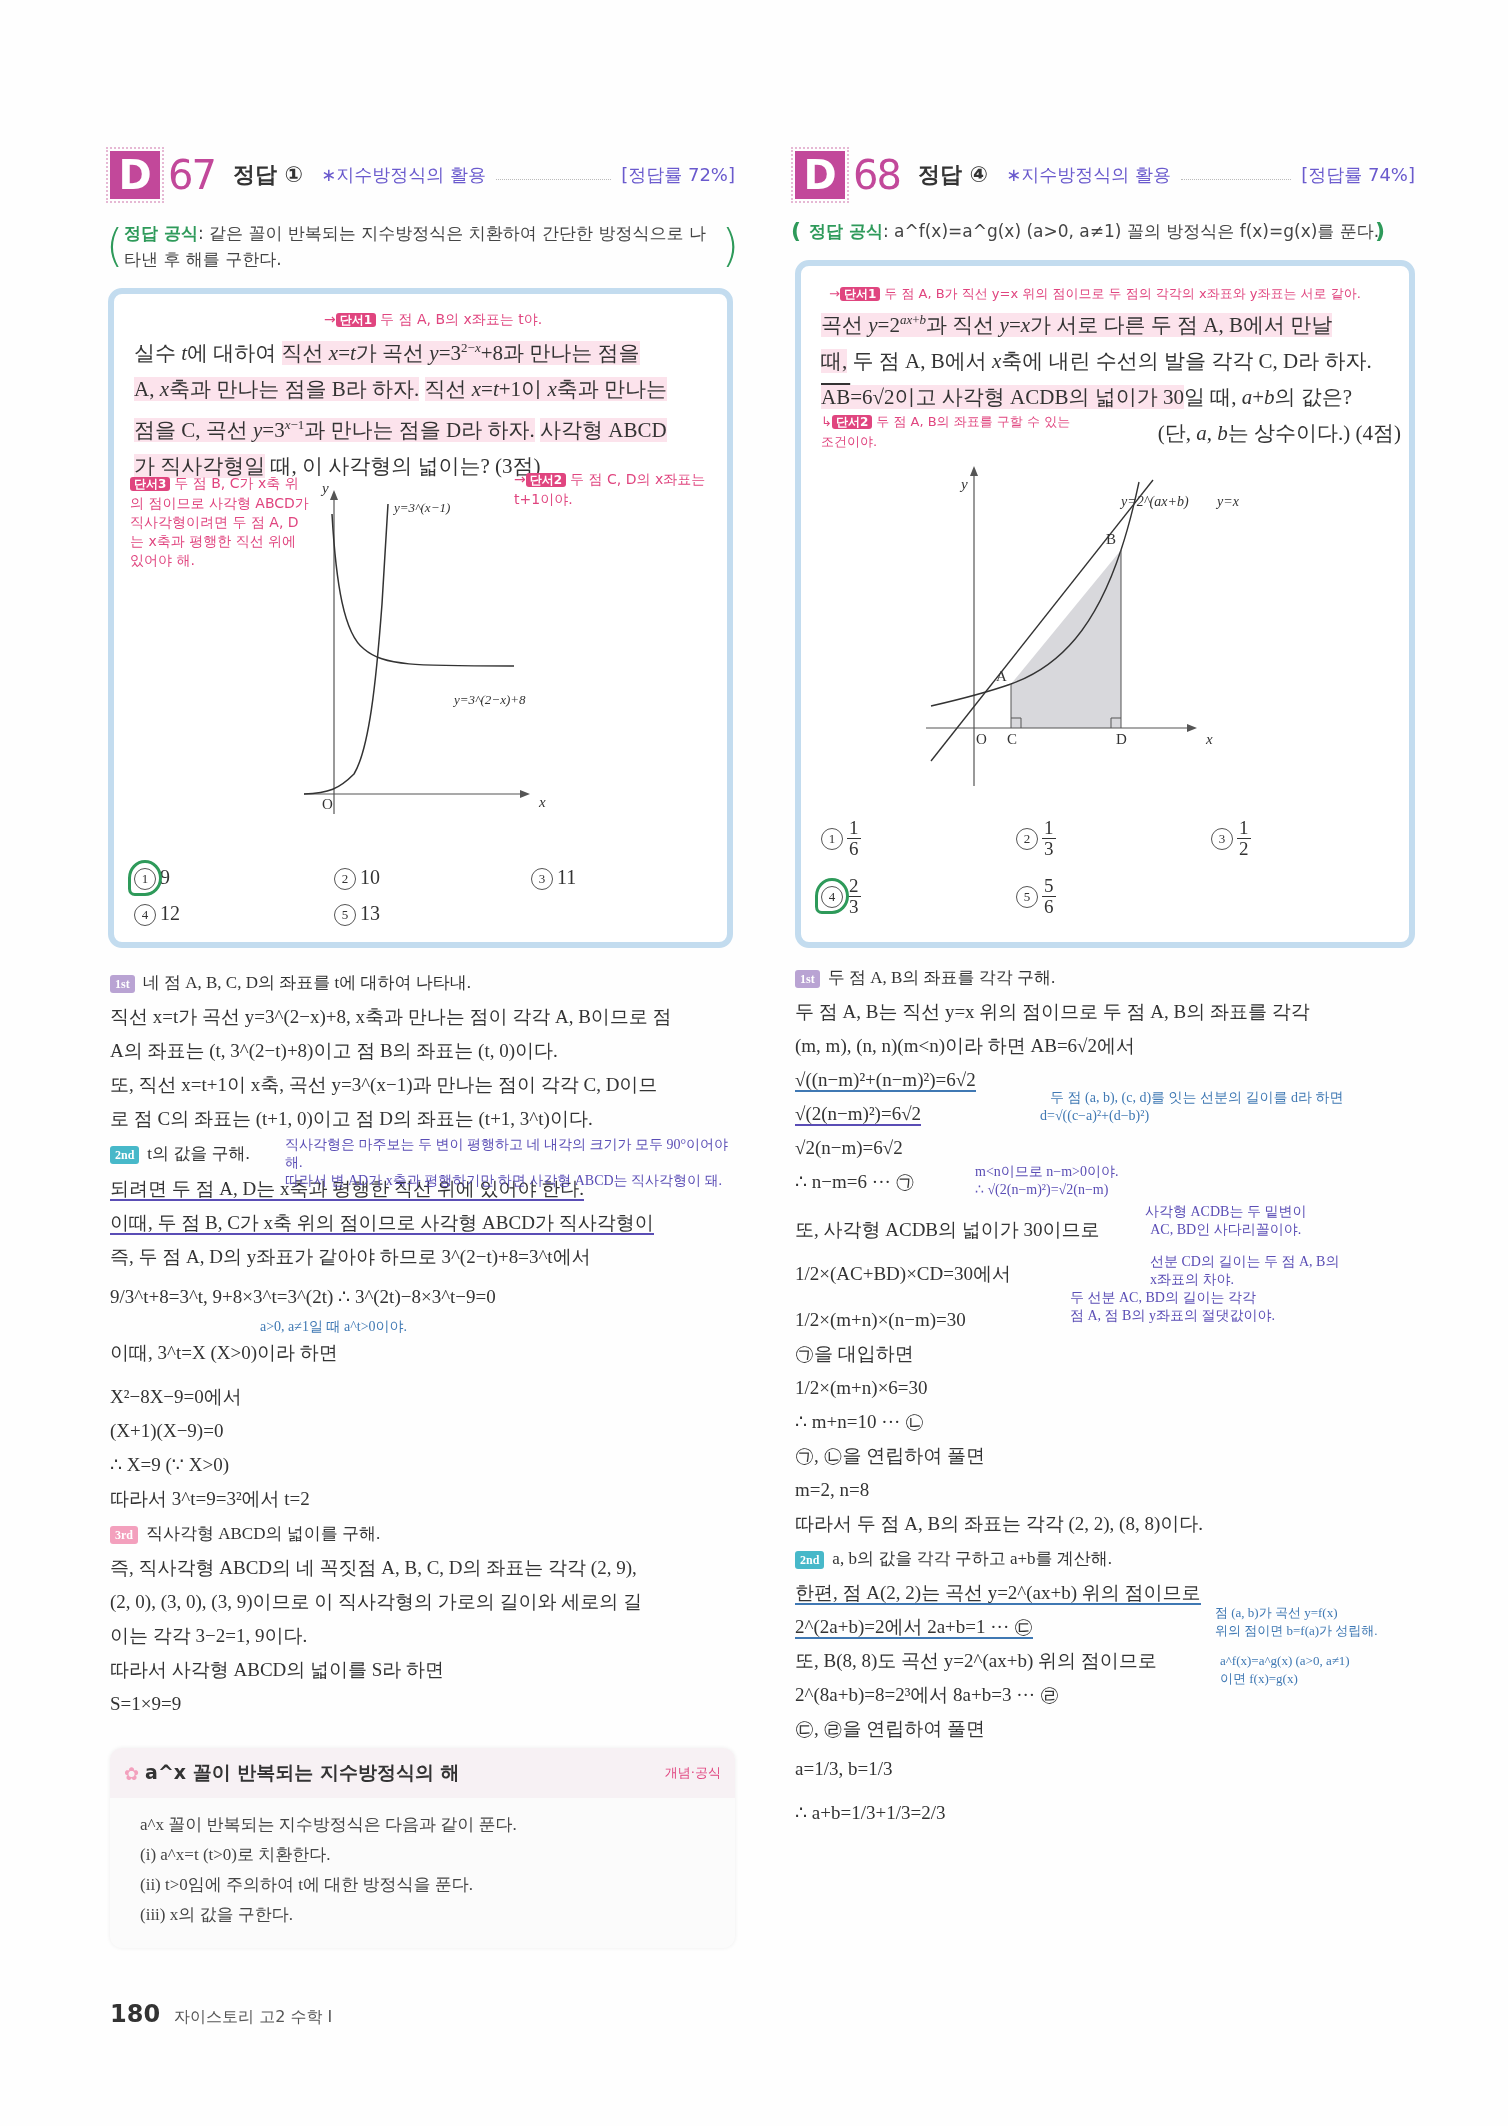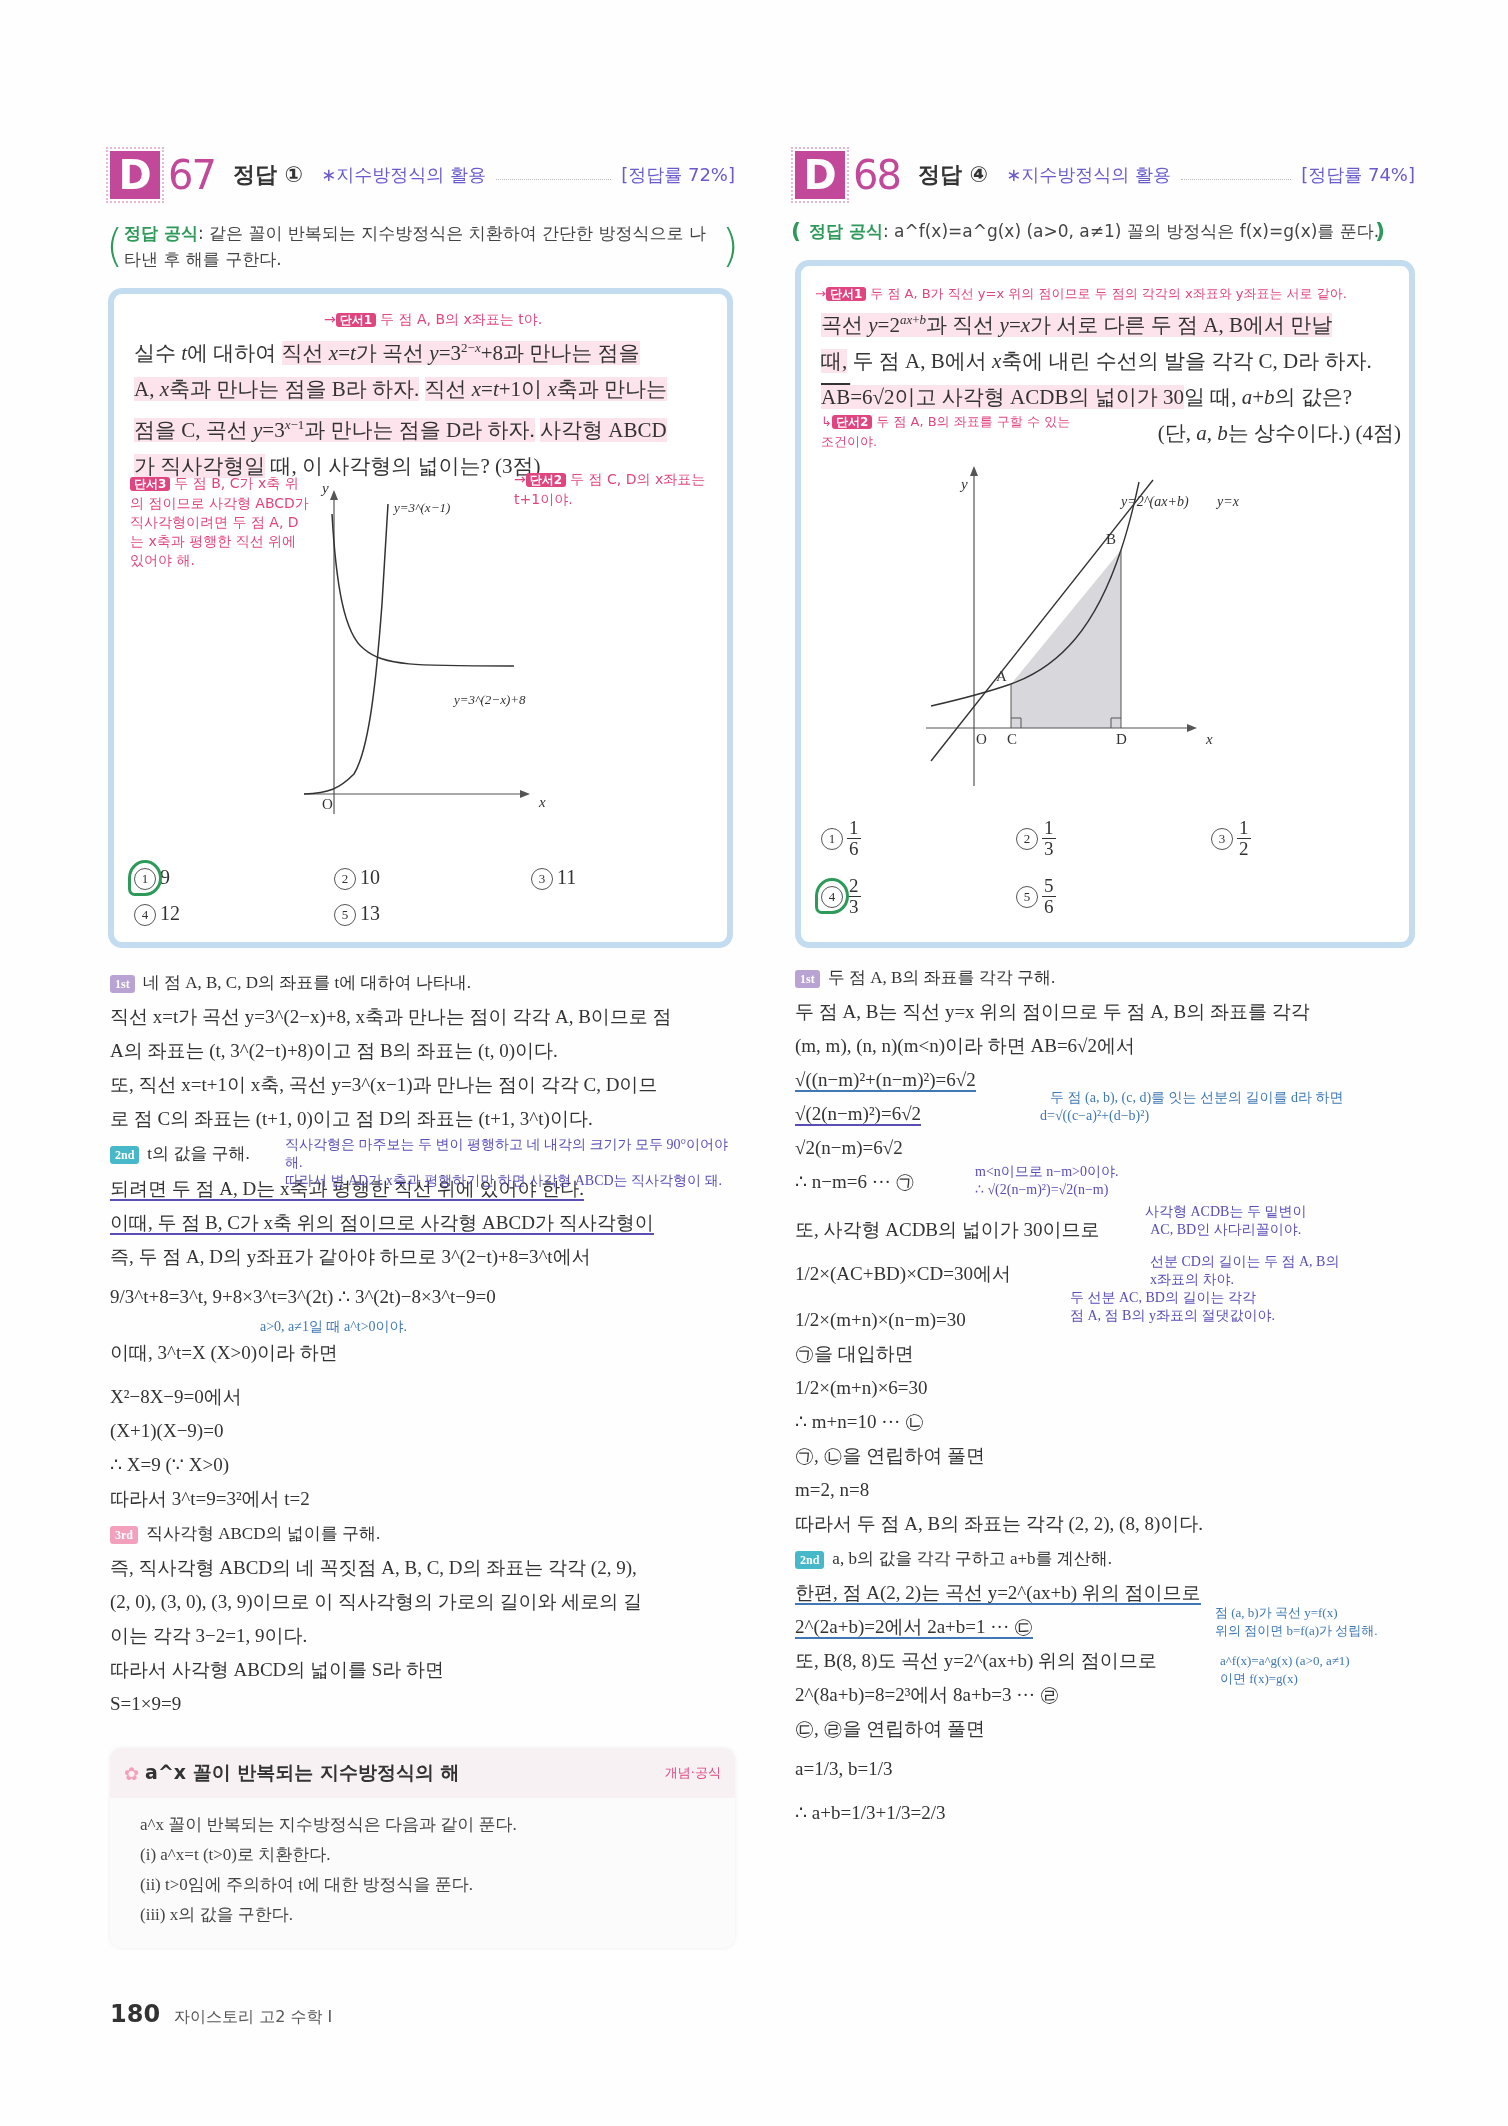--- a/index.html
+++ b/index.html
@@ -179,21 +179,21 @@
     <div class="rate">[정답률 74%]</div>
   </div>
 
   <div class="formula" style="top:218px;">
     <span class="br-l" style="font-size:22px; line-height:26px; font-weight:bold;">(</span>
     <span class="fl">정답 공식</span><span>: a^f(x)=a^g(x) (a&gt;0, a≠1) 꼴의 방정식은 f(x)=g(x)를 푼다.</span>
     <span class="br-r" style="font-size:22px; line-height:26px; font-weight:bold; right:30px;">)</span>
   </div>
 
   <div class="qbox" style="left:0; top:260px; width:620px; height:688px;">
-    <div class="hint" style="position:absolute; left:14px; top:18px; font-size:13px;">
+    <div class="hint" style="position:absolute; left:28px; top:18px; font-size:13px;">
       <span>→</span><span class="tag">단서1</span><span>두 점 A, B가 직선 y=x 위의 점이므로 두 점의 각각의 x좌표와 y좌표는 서로 같아.</span>
     </div>
     <div class="q-text serif" style="position:absolute; left:20px; top:36px; width:580px;">
       <div><span class="hl">곡선 <i>y</i>=2<sup><i>ax</i>+<i>b</i></sup>과 직선 <i>y</i>=<i>x</i>가 서로 다른 두 점 A, B에서 만날</span></div>
       <div><span class="hl">때,</span> 두 점 A, B에서 <i>x</i>축에 내린 수선의 발을 각각 C, D라 하자.</div>
       <div><span class="hl"><span class="ol">AB</span>=6√2이고 사각형 ACDB의 넓이가 30</span>일 때, <i>a</i>+<i>b</i>의 값은?</div>
       <div style="text-align:right;">(단, <i>a</i>, <i>b</i>는 상수이다.) (4점)</div>
     </div>
     <div class="hint" style="position:absolute; left:20px; top:146px; width:250px; font-size:13px;">
       <span>↳</span><span class="tag">단서2</span><span>두 점 A, B의 좌표를 구할 수 있는 조건이야.</span>

